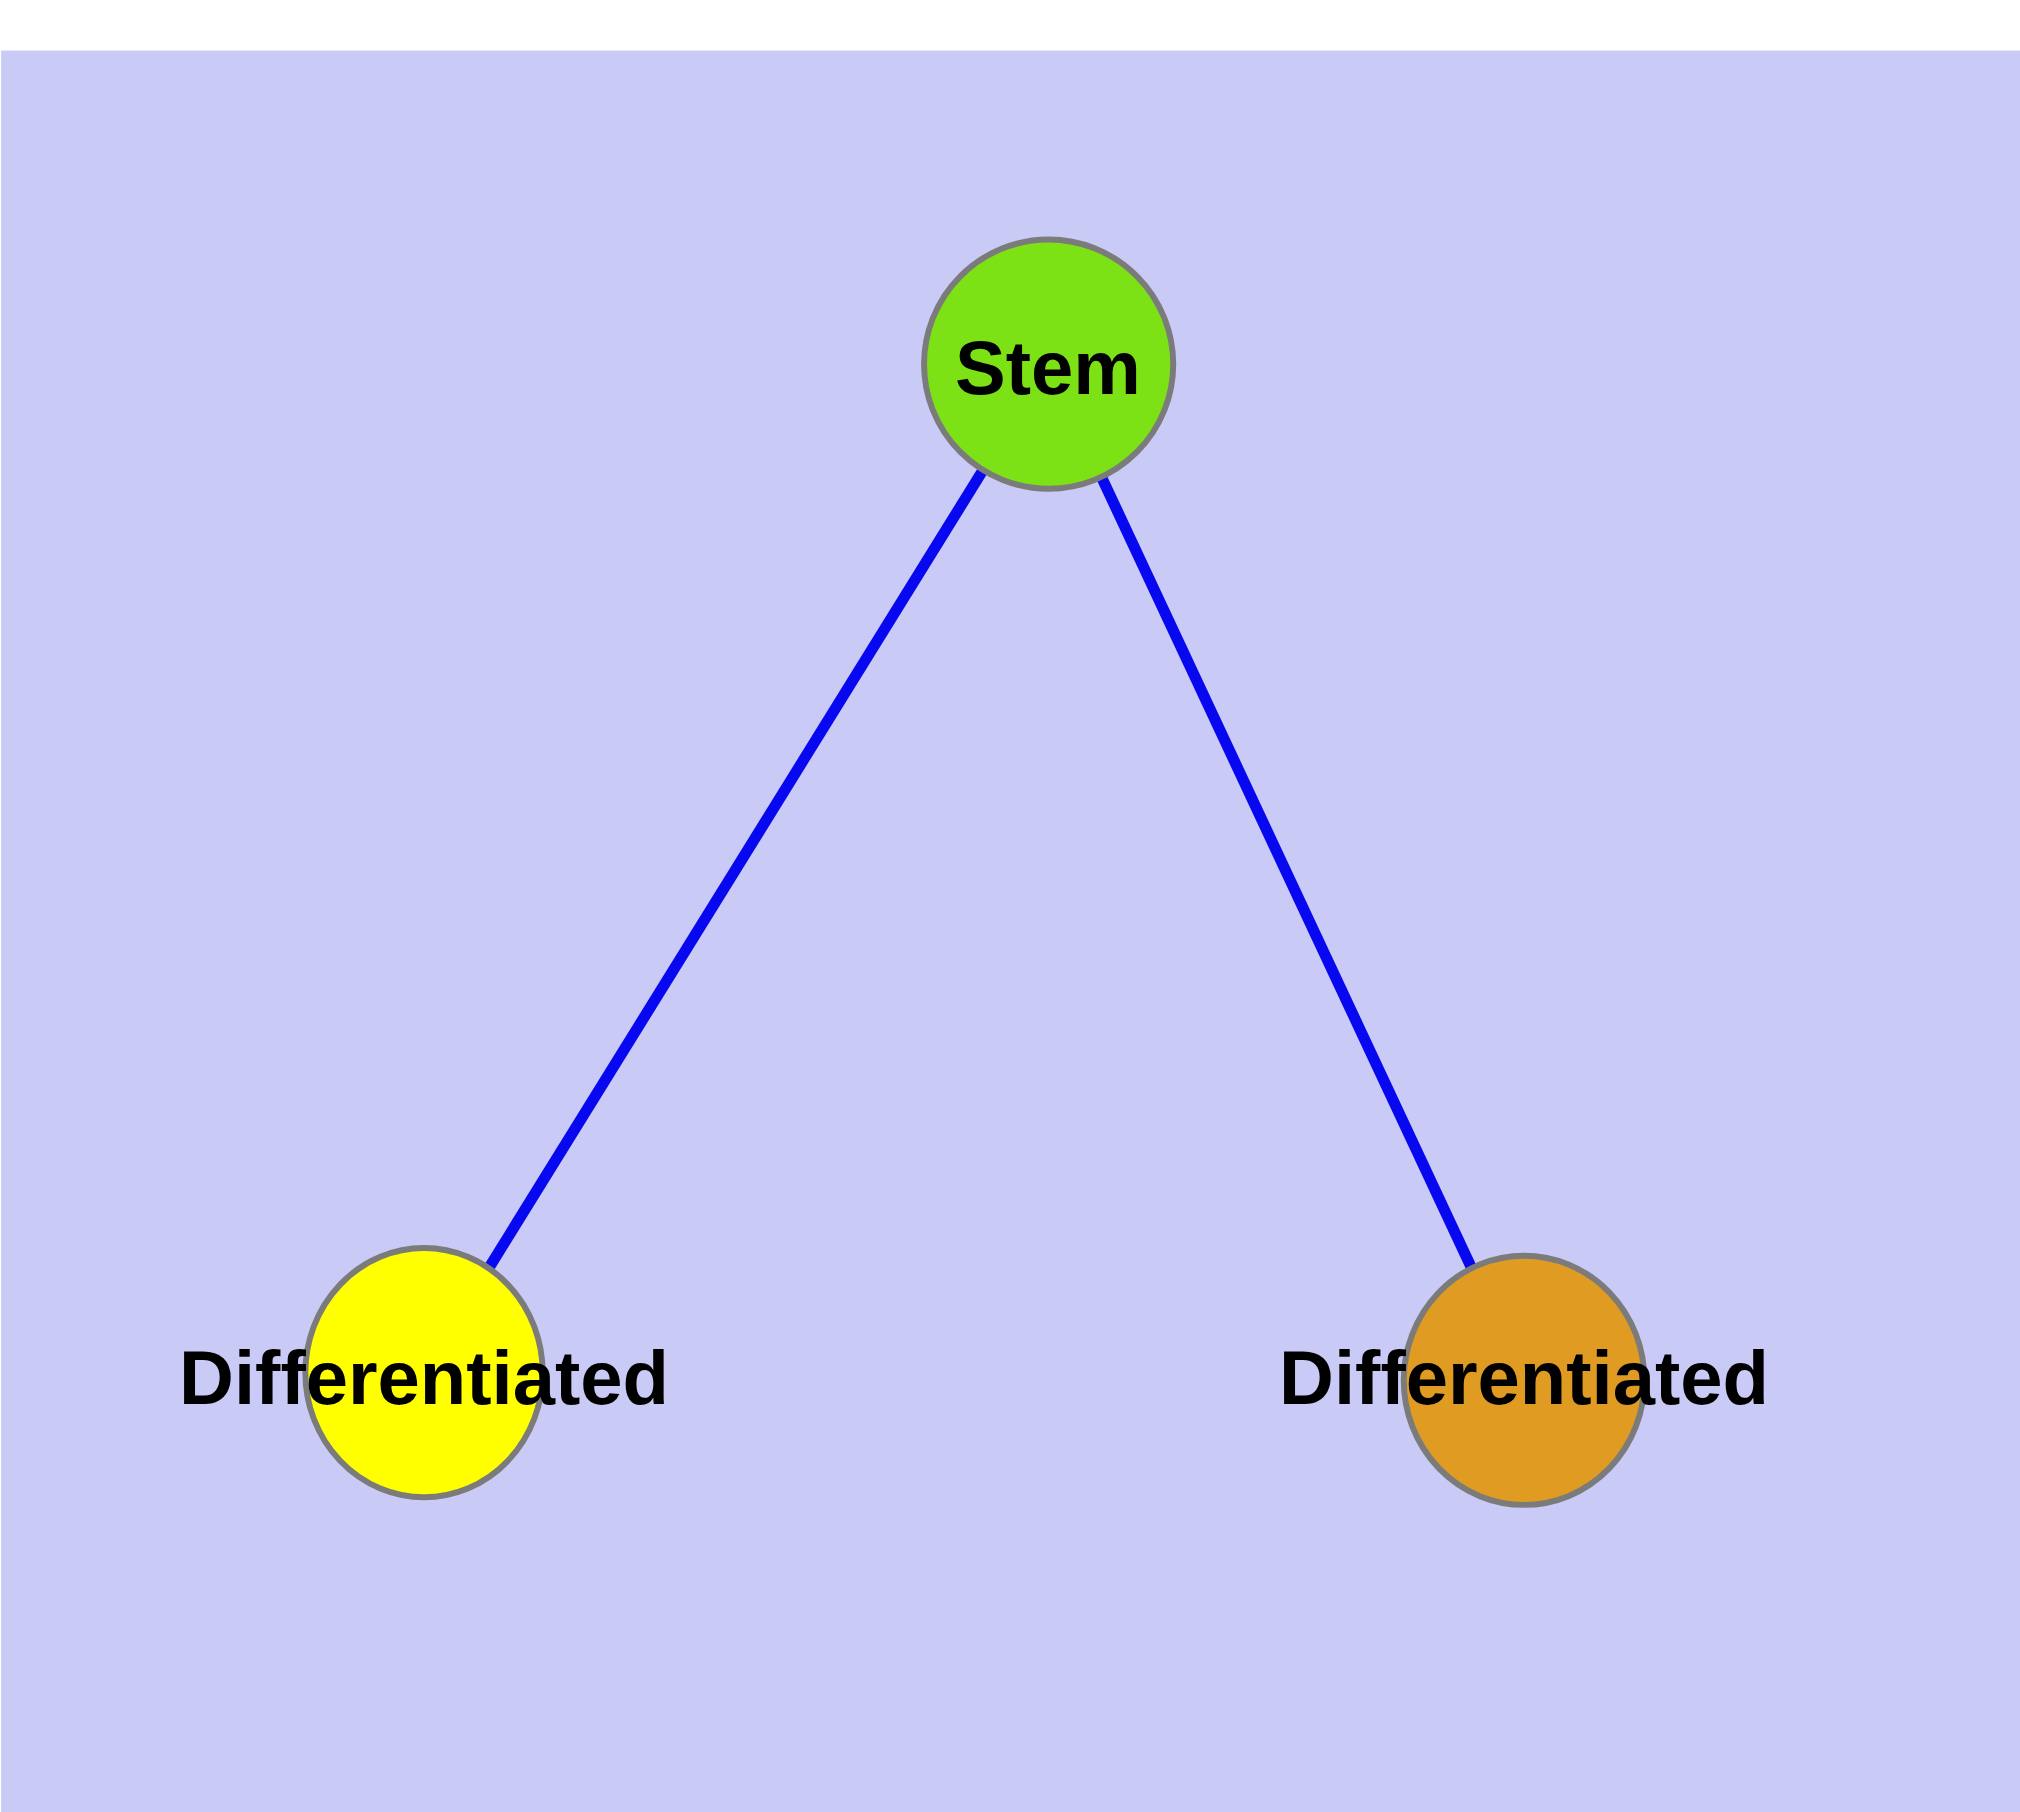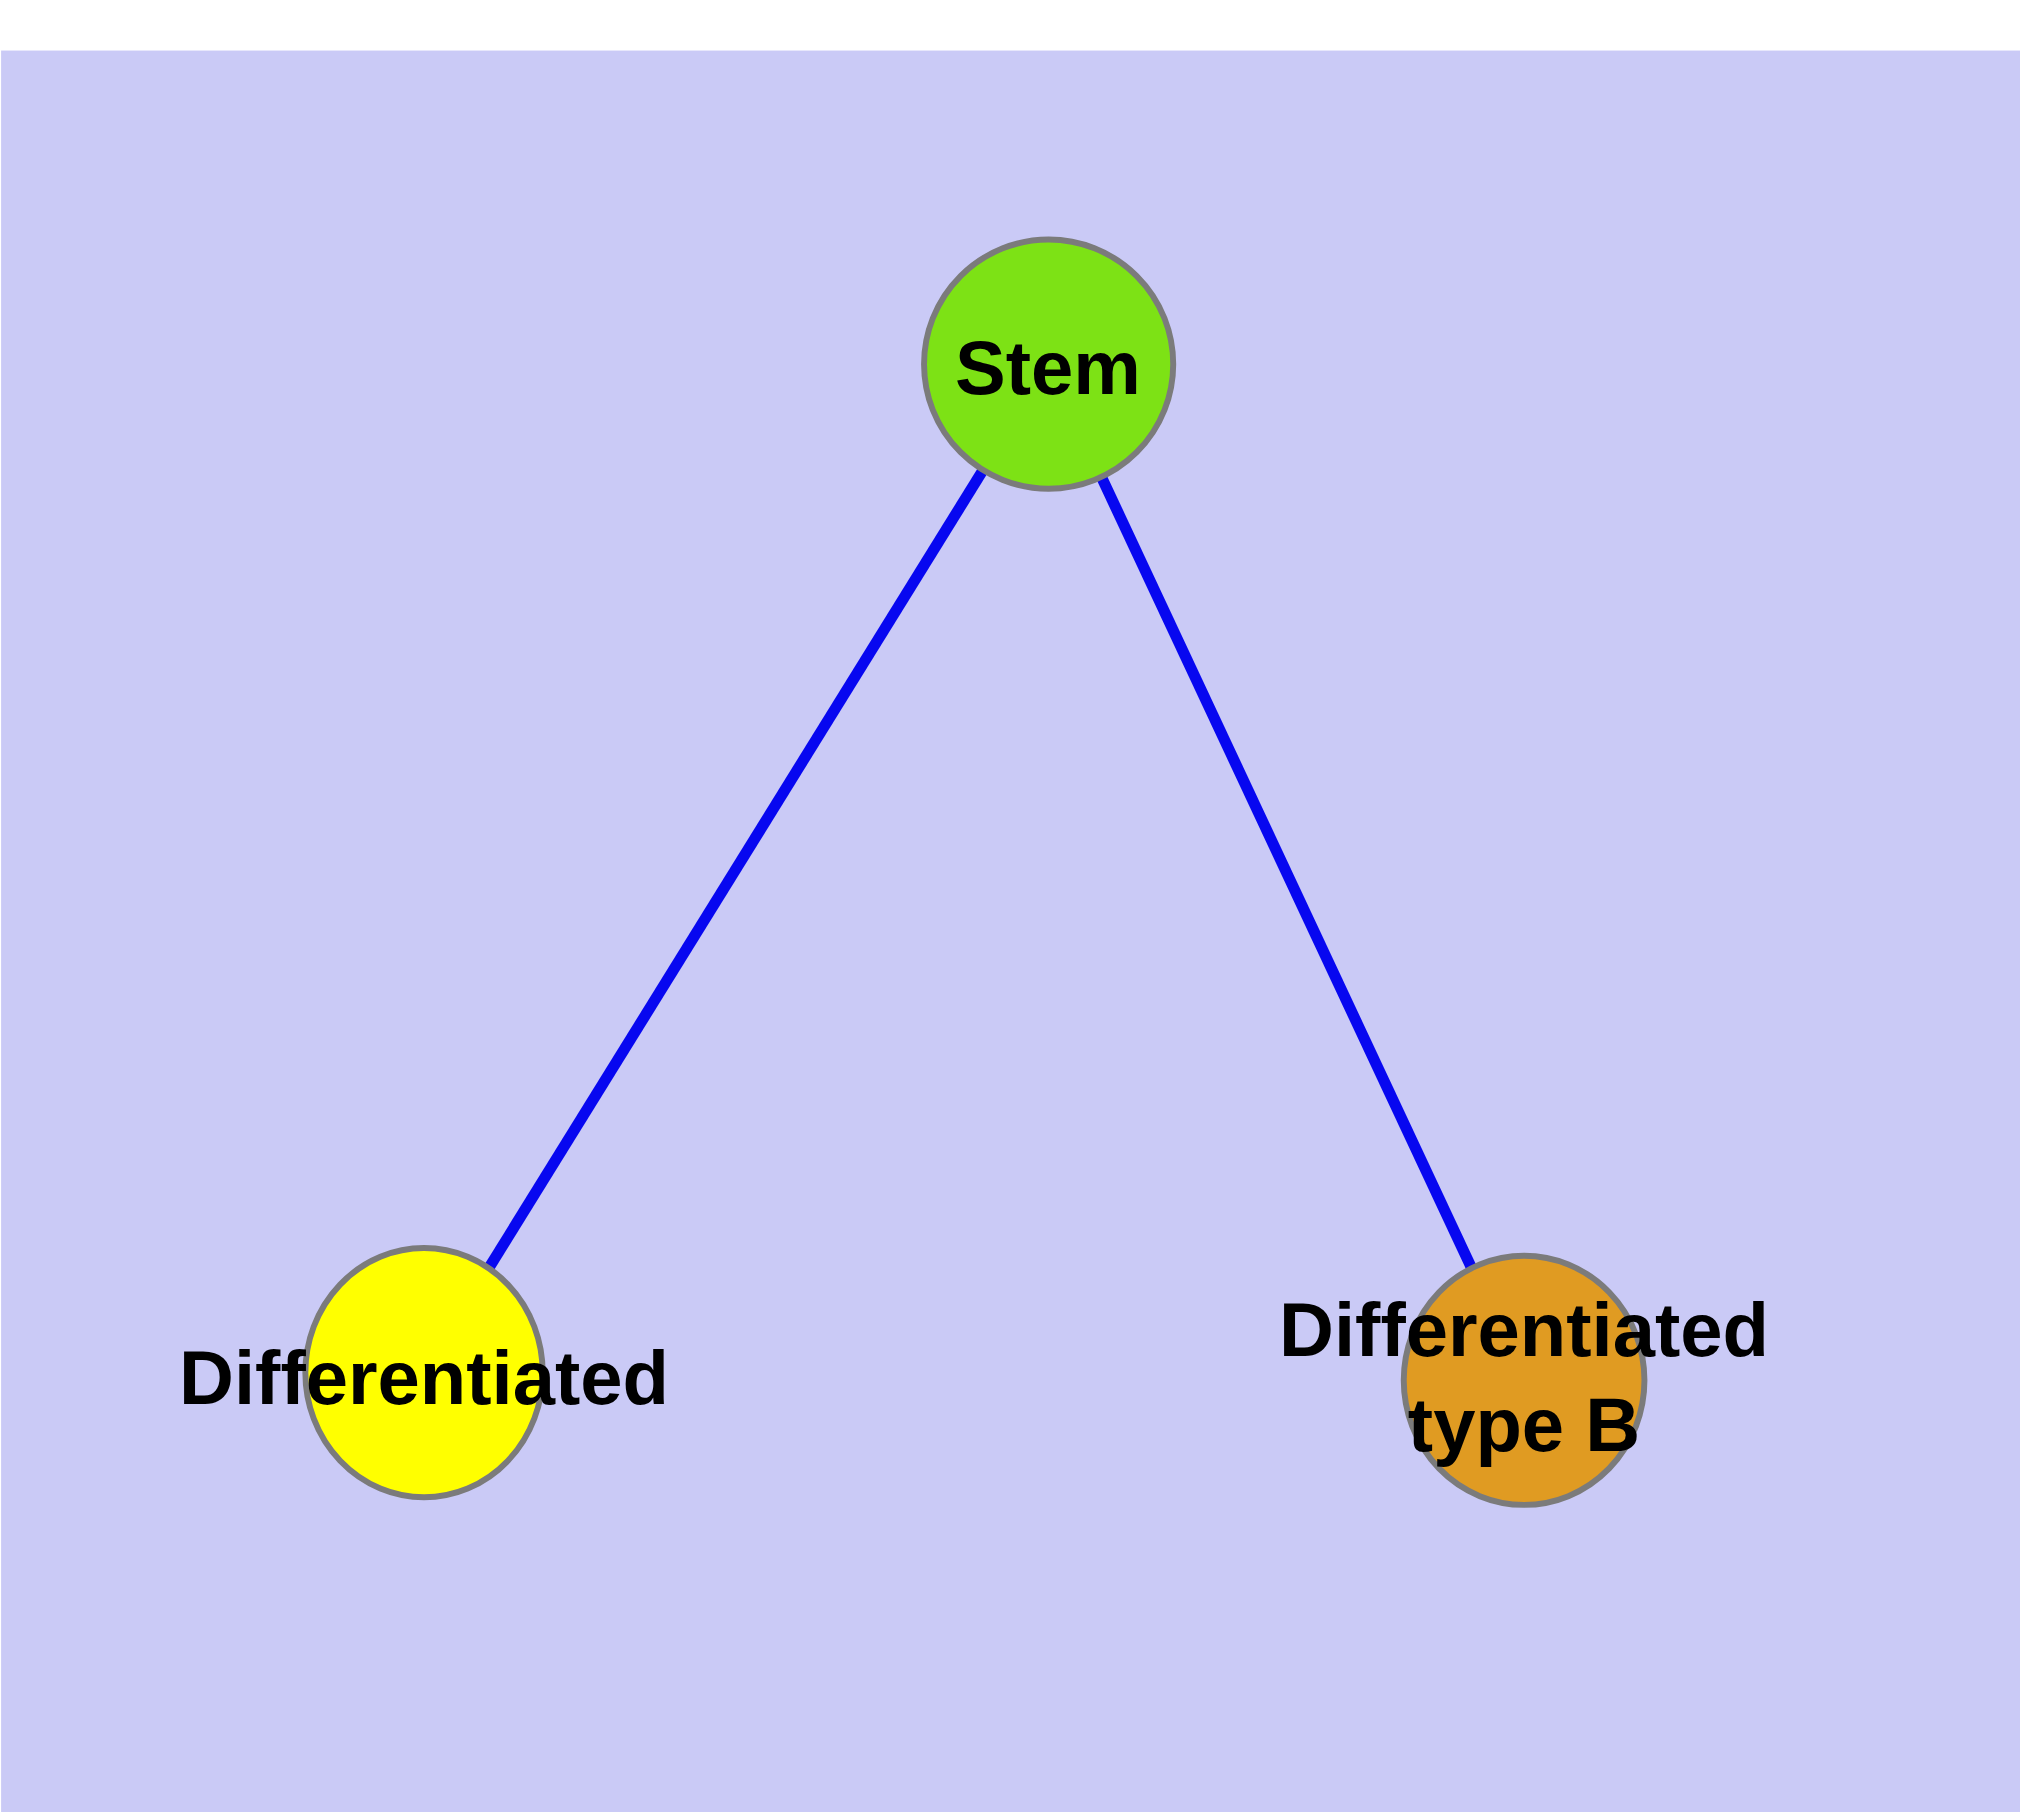--- a/index.html
+++ b/index.html
@@ -60,17 +60,16 @@
   <div class="node-label" style="left:1048px; top:319px;">
     <span class="line">Stem</span>
   </div>
 
   <div class="node-label" style="left:424px; top:1329px;">
     <span class="line">Differentiated</span>
   </div>
 
   <div class="node-label" style="left:1524px; top:1329px;">
     <span class="line">Differentiated</span>
-    <span class="line">type B</span>
   </div>
 
 </div>
 
 
 </body></html>

